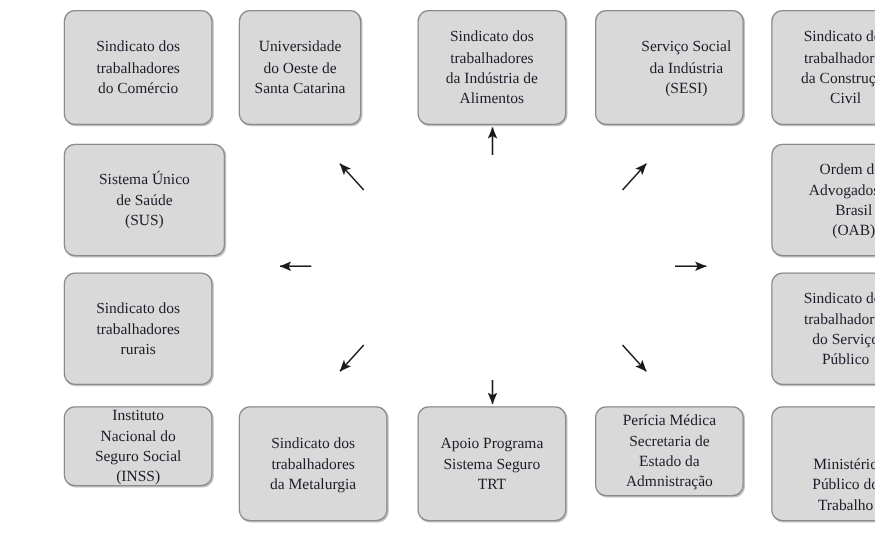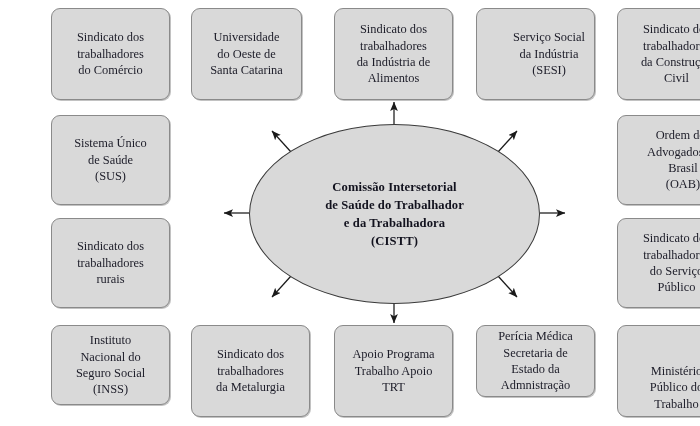--- a/index.html
+++ b/index.html
@@ -92,21 +92,21 @@
         <line x1="454" y1="276" x2="473" y2="297"></line>
       </g>
   </svg>
 
   <div id="node-layer">
       <div class="node-box" style="left: 7px; top: 8px; width: 119px; height: 92px;">
         <span class="node-label">Sindicato dos
 trabalhadores
 do Comércio</span>
       </div>
-      <div class="node-box" style="left: 147px; top: 8px; width: 111px; height: 92px;">
+      <div class="node-box" style="left: 147px; top: 8px; width: 98px; height: 92px;">
         <span class="node-label">Universidade
 do Oeste de
 Santa Catarina</span>
       </div>
       <div class="node-box" style="left: 290px; top: 8px; width: 119px; height: 92px;">
         <span class="node-label">Sindicato dos
 trabalhadores
 da Indústria de
 Alimentos</span>
       </div>
@@ -114,21 +114,21 @@
         <span class="node-label">Serviço Social
 da Indústria
 (SESI)</span>
       </div>
       <div class="node-box" style="left: 573px; top: 8px; width: 119px; height: 92px;">
         <span class="node-label">Sindicato dos
 trabalhadores
 da Construção
 Civil</span>
       </div>
-      <div class="node-box" style="left: 7px; top: 115px; width: 119px; height: 90px; align-items: center;">
+      <div class="node-box" style="left: 7px; top: 115px; width: 129px; height: 90px; align-items: center;">
         <span class="node-label">Sistema Único
 de Saúde
 (SUS)</span>
       </div>
       <div class="node-box" style="left: 573px; top: 115px; width: 132px; height: 90px;">
         <span class="node-label">Ordem dos
 Advogados do
 Brasil
 (OAB)</span>
       </div>
@@ -136,49 +136,43 @@
         <span class="node-label">Sindicato dos
 trabalhadores
 rurais</span>
       </div>
       <div class="node-box" style="left: 573px; top: 218px; width: 119px; height: 90px;">
         <span class="node-label">Sindicato dos
 trabalhadores
 do Serviço
 Público</span>
       </div>
-      <div class="node-box" style="left: 7px; top: 325px; width: 119px; height: 80px; justify-content: center;">
+      <div class="node-box" style="left: 7px; top: 325px; width: 119px; height: 64px; justify-content: center;">
         <span class="node-label">Instituto
 Nacional do
 Seguro Social
 (INSS)</span>
       </div>
       <div class="node-box" style="left: 147px; top: 325px; width: 119px; height: 92px;">
         <span class="node-label">Sindicato dos
 trabalhadores
 da Metalurgia</span>
       </div>
       <div class="node-box" style="left: 290px; top: 325px; width: 119px; height: 92px;">
         <span class="node-label">Apoio Programa
-Trabalho Apoio
+Sistema Seguro
 TRT</span>
       </div>
       <div class="node-box" style="left: 432px; top: 325px; width: 119px; height: 72px; text-align: center;">
         <span class="node-label">Perícia Médica
 Secretaria de
 Estado da
 Admnistração</span>
       </div>
       <div class="node-box" style="left: 573px; top: 325px; width: 119px; height: 92px; align-items: flex-end;">
         <span class="node-label">Ministério
 Público do
 Trabalho</span>
       </div>
     </div>
 
-  <div class="center-ellipse">
-    <span class="center-label">Comissão  Intersetorial
-de Saúde do Trabalhador
-e da Trabalhadora
-(CISTT)</span>
-  </div>
 
 </div>
 
 </body></html>

